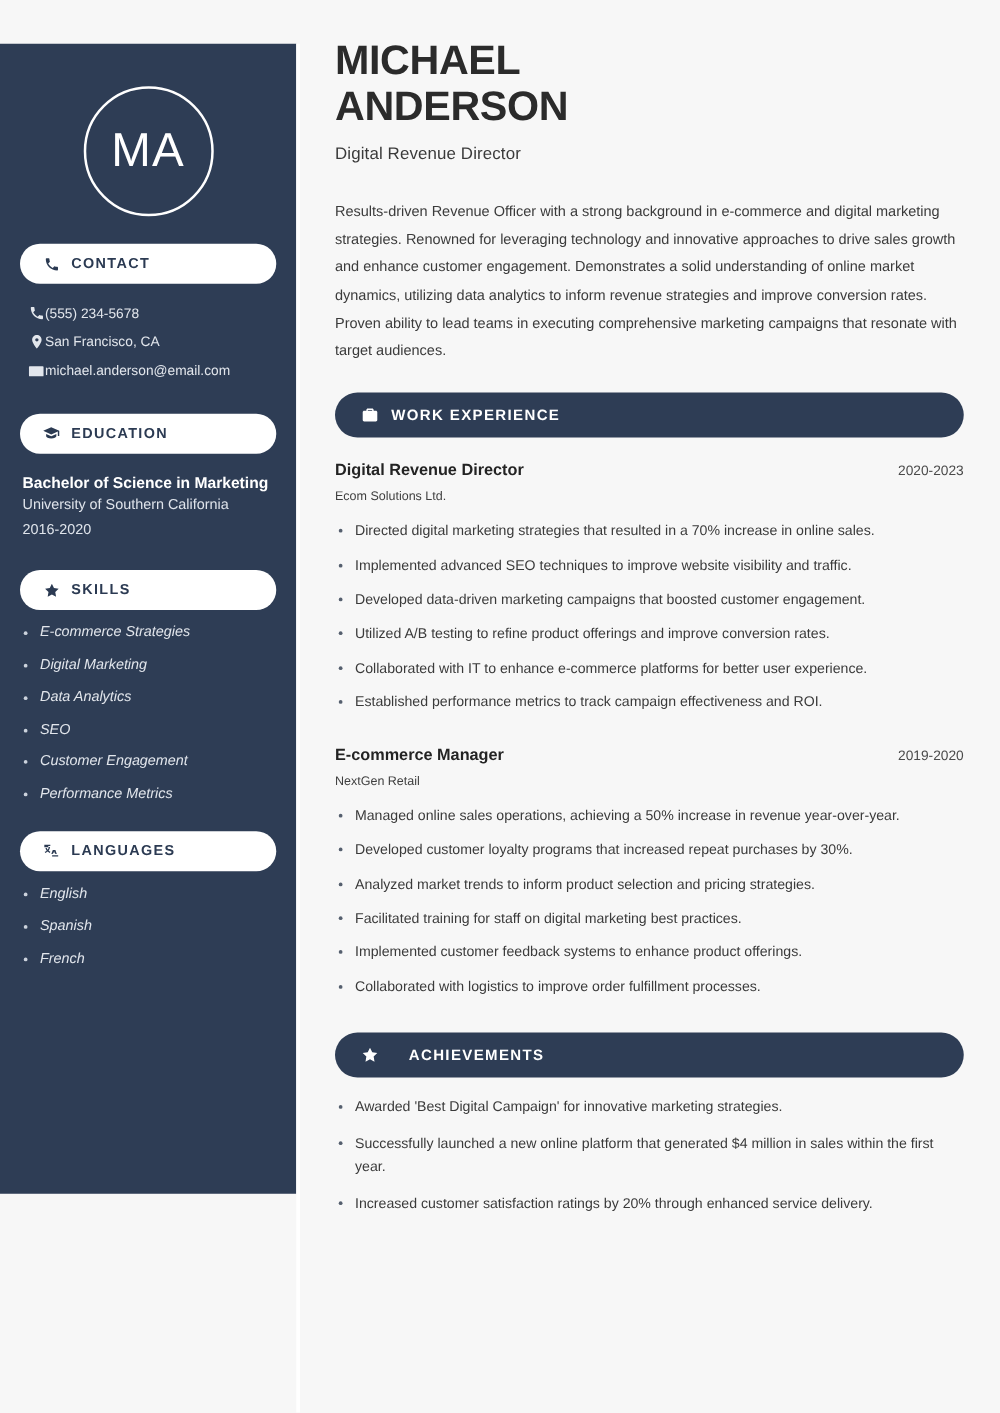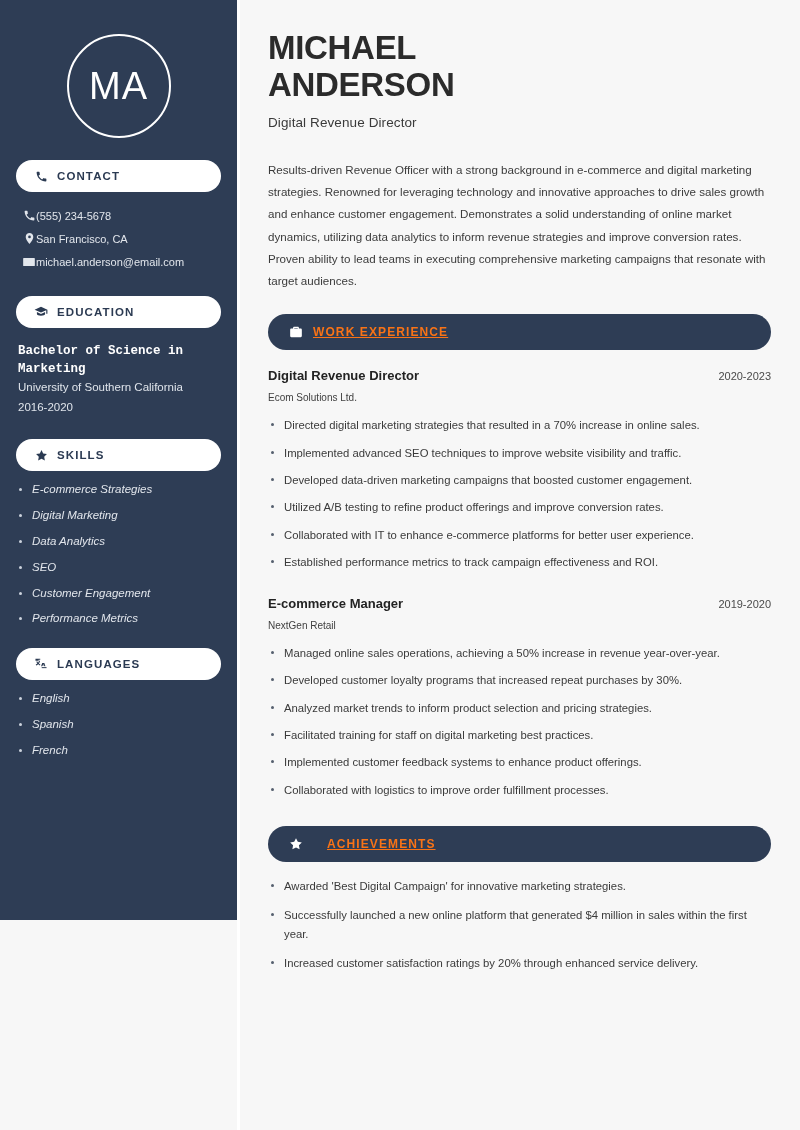--- a/index.html
+++ b/index.html
@@ -13,20 +13,21 @@
   .resume{position:relative;width:800px;height:1130px;background:#f7f7f7;display:flex;}
 
   
   .sidebar{
     width:237px;min-width:237px;height:920px;
     background:#2e3d55;
     box-sizing:border-box;
     padding:0 16px;
     color:#e4e8ee;
     position:relative;
+    margin-top:35px;
   }
   .sidebar::after{
     content:"";position:absolute;top:0;right:-3px;width:3px;height:1130px;background:#ffffff;
   }
   .avatar-wrap{display:flex;justify-content:center;margin-top:34px;}
   .avatar{
     width:100px;height:100px;border-radius:50%;
     border:2px solid #ffffff;
     display:flex;align-items:center;justify-content:center;
     color:#ffffff;font-size:38px;font-weight:400;letter-spacing:1px;
@@ -44,21 +45,21 @@
 
   .contact-list{margin-top:12px;}
   .contact-row{
     display:flex;align-items:center;gap:0;
     padding:5px 0 5px 6px;
     font-size:11px;color:#e2e6ec;
   }
   .contact-row .ico{width:14px;min-width:14px;display:flex;align-items:center;justify-content:center;}
 
   .edu-block{margin-top:14px;padding-left:2px;}
-  .edu-degree{font-size:12.5px;font-weight:bold;color:#ffffff;line-height:1.45;font-family:Liberation Mono, monospace;}
+  .edu-degree{font-size:12.5px;font-weight:bold;color:#ffffff;line-height:1.45;}
   .edu-school{font-size:11.5px;color:#dfe4eb;line-height:1.7;}
   .edu-years{font-size:11.5px;color:#dfe4eb;line-height:1.7;}
 
   ul.side-list{list-style:none;margin:12px 0 0 0;padding:0;font-style:italic;}
   ul.side-list li{
     position:relative;padding-left:16px;margin-bottom:12px;
     font-size:11.5px;color:#e2e6ec;line-height:1.2;
   }
   ul.side-list li::before{
     content:"";position:absolute;left:3px;top:5px;
@@ -81,21 +82,21 @@
   .summary{
     margin-top:29px;
     font-size:11.6px;color:#3b3b3b;line-height:1.92;
   }
 
   .sec-bar{
     margin-top:22px;
     background:#2e3d55;border-radius:20px;height:36px;
     display:flex;align-items:center;gap:10px;
     padding:0 20px;box-sizing:border-box;
-    color:#f97316;font-size:12px;font-weight:bold;letter-spacing:1.1px;text-decoration:underline;
+    color:#ffffff;font-size:12px;font-weight:bold;letter-spacing:1.1px;
   }
   .sec-bar .ico{display:flex;align-items:center;justify-content:center;width:15px;height:15px;}
 
   .job{margin-top:18px;}
   .job.second{margin-top:25px;}
   .job-head{display:flex;align-items:baseline;justify-content:space-between;}
   .job-role{font-size:13px;font-weight:bold;color:#232323;}
   .job-dates{font-size:11px;color:#4a4a4a;white-space:nowrap;}
   .job-company{font-size:10px;color:#3f3f3f;margin-top:9px;}
 

